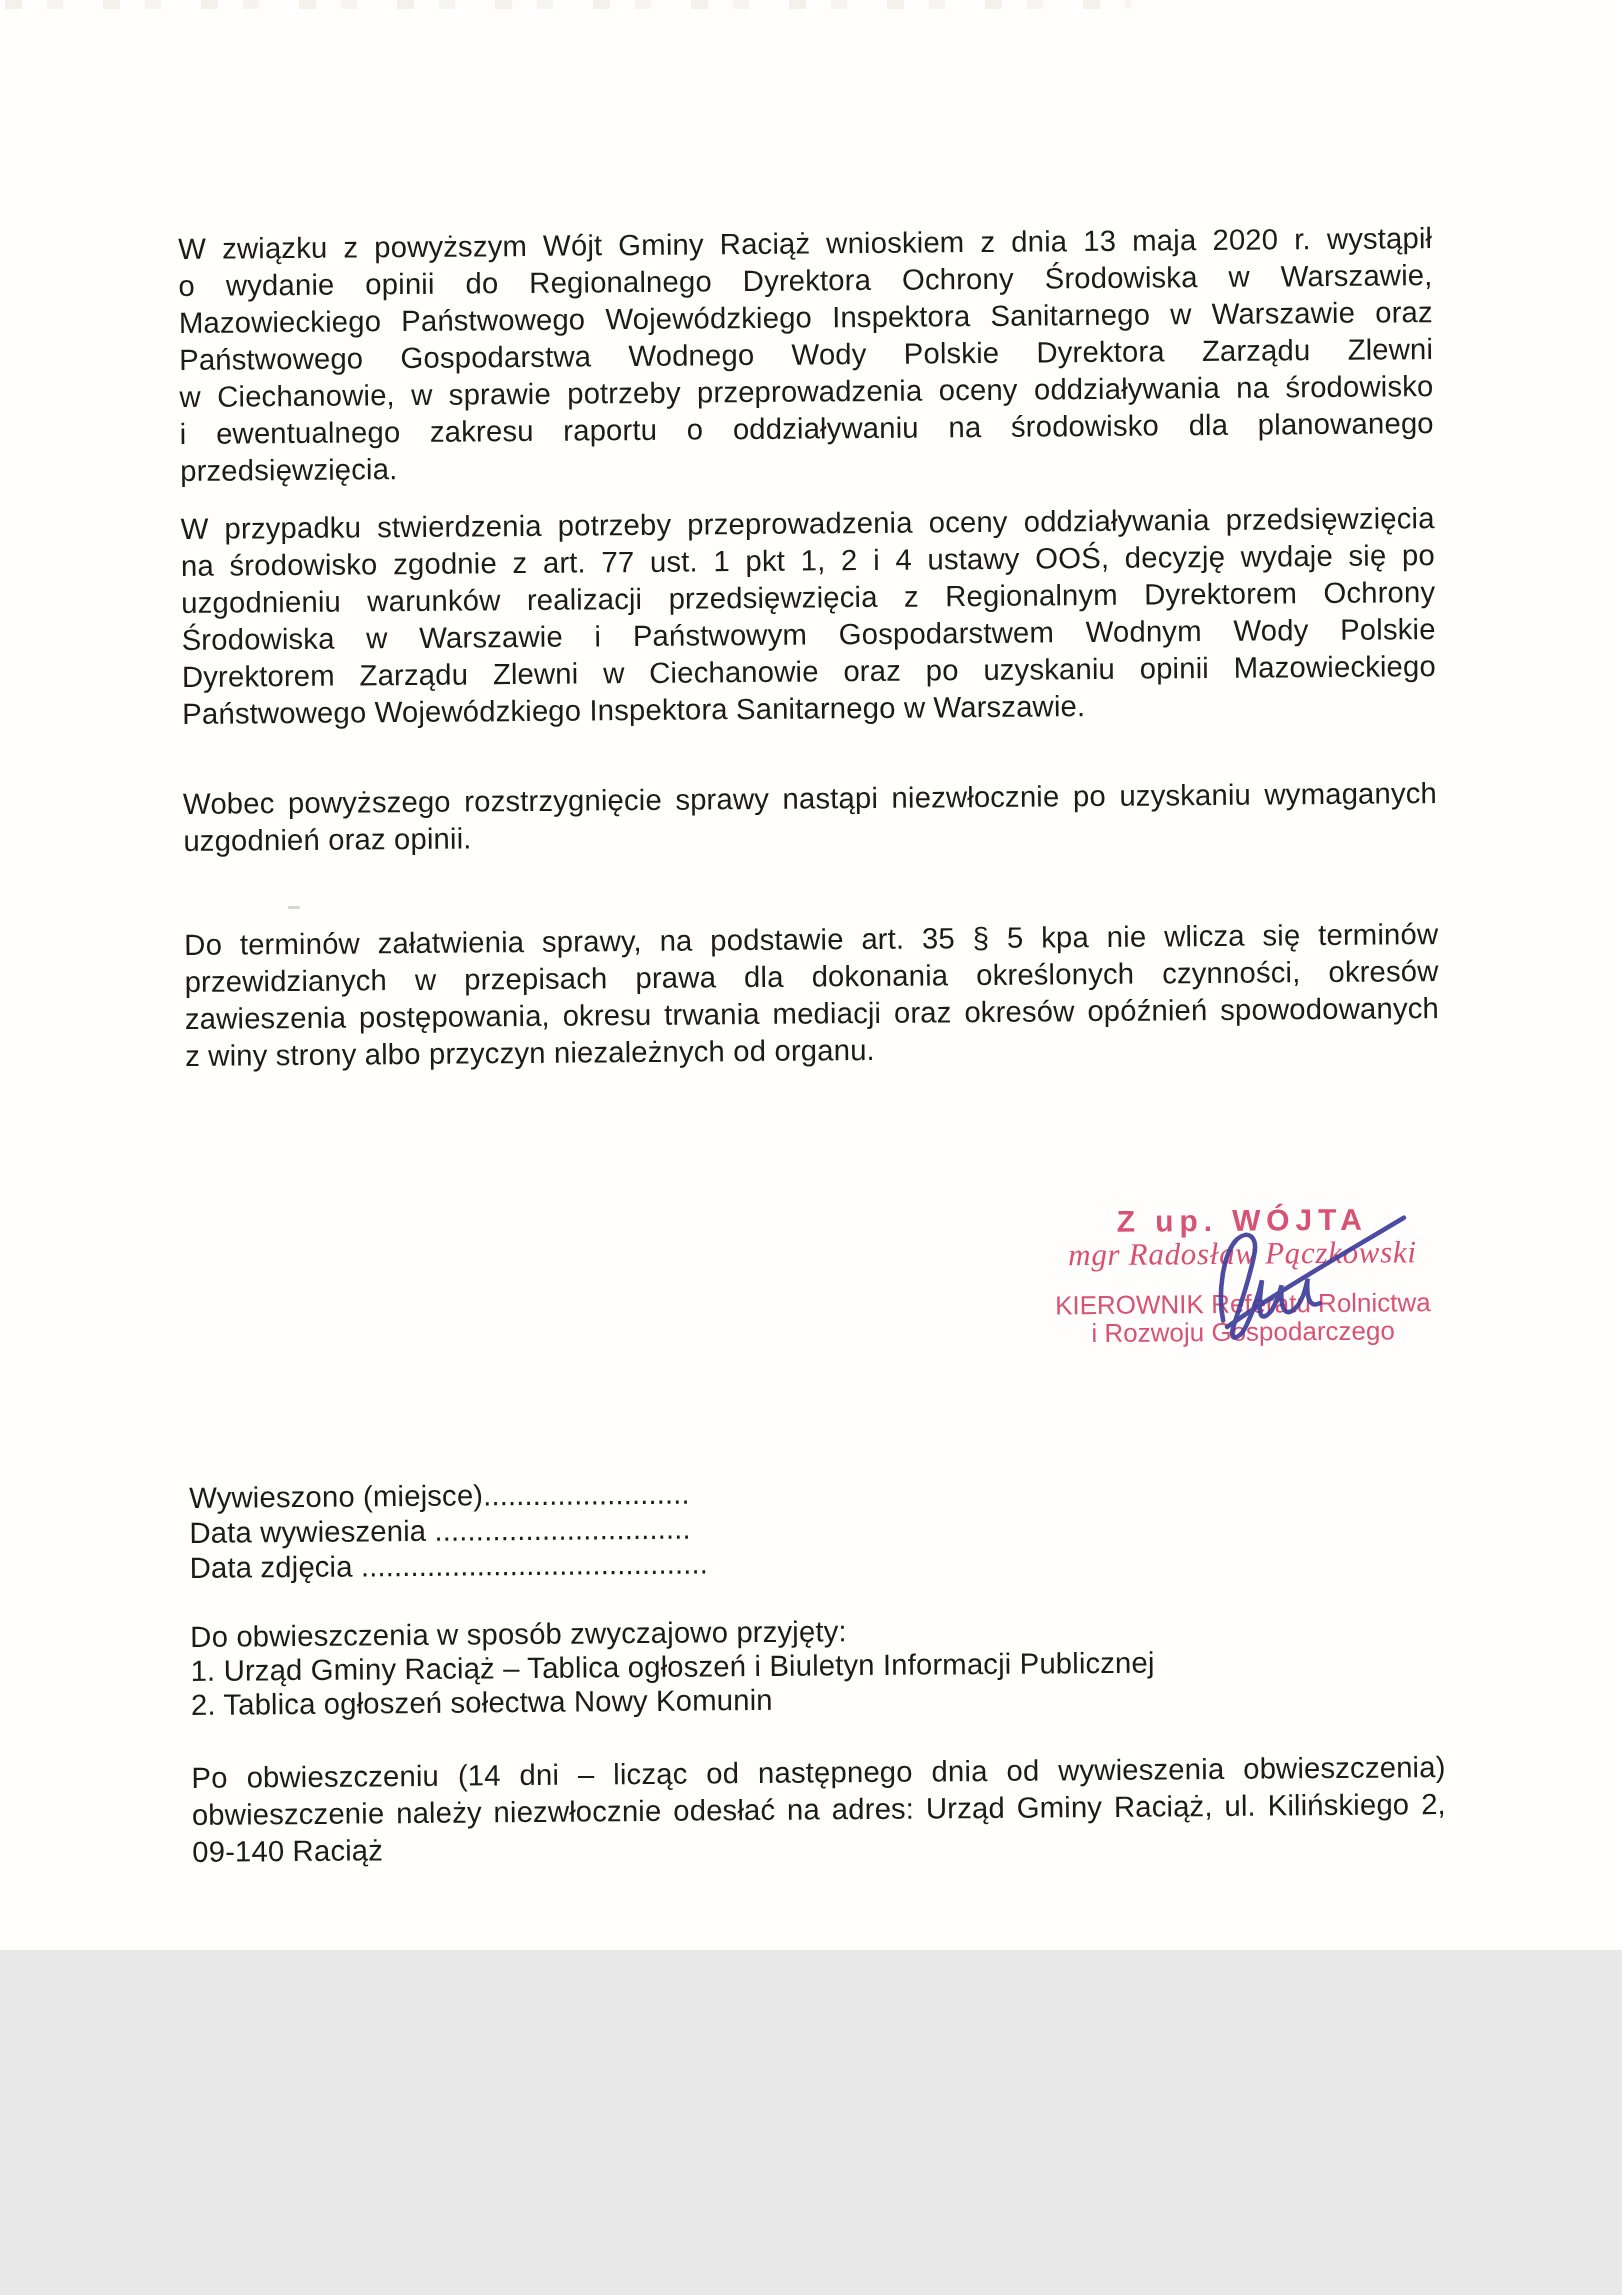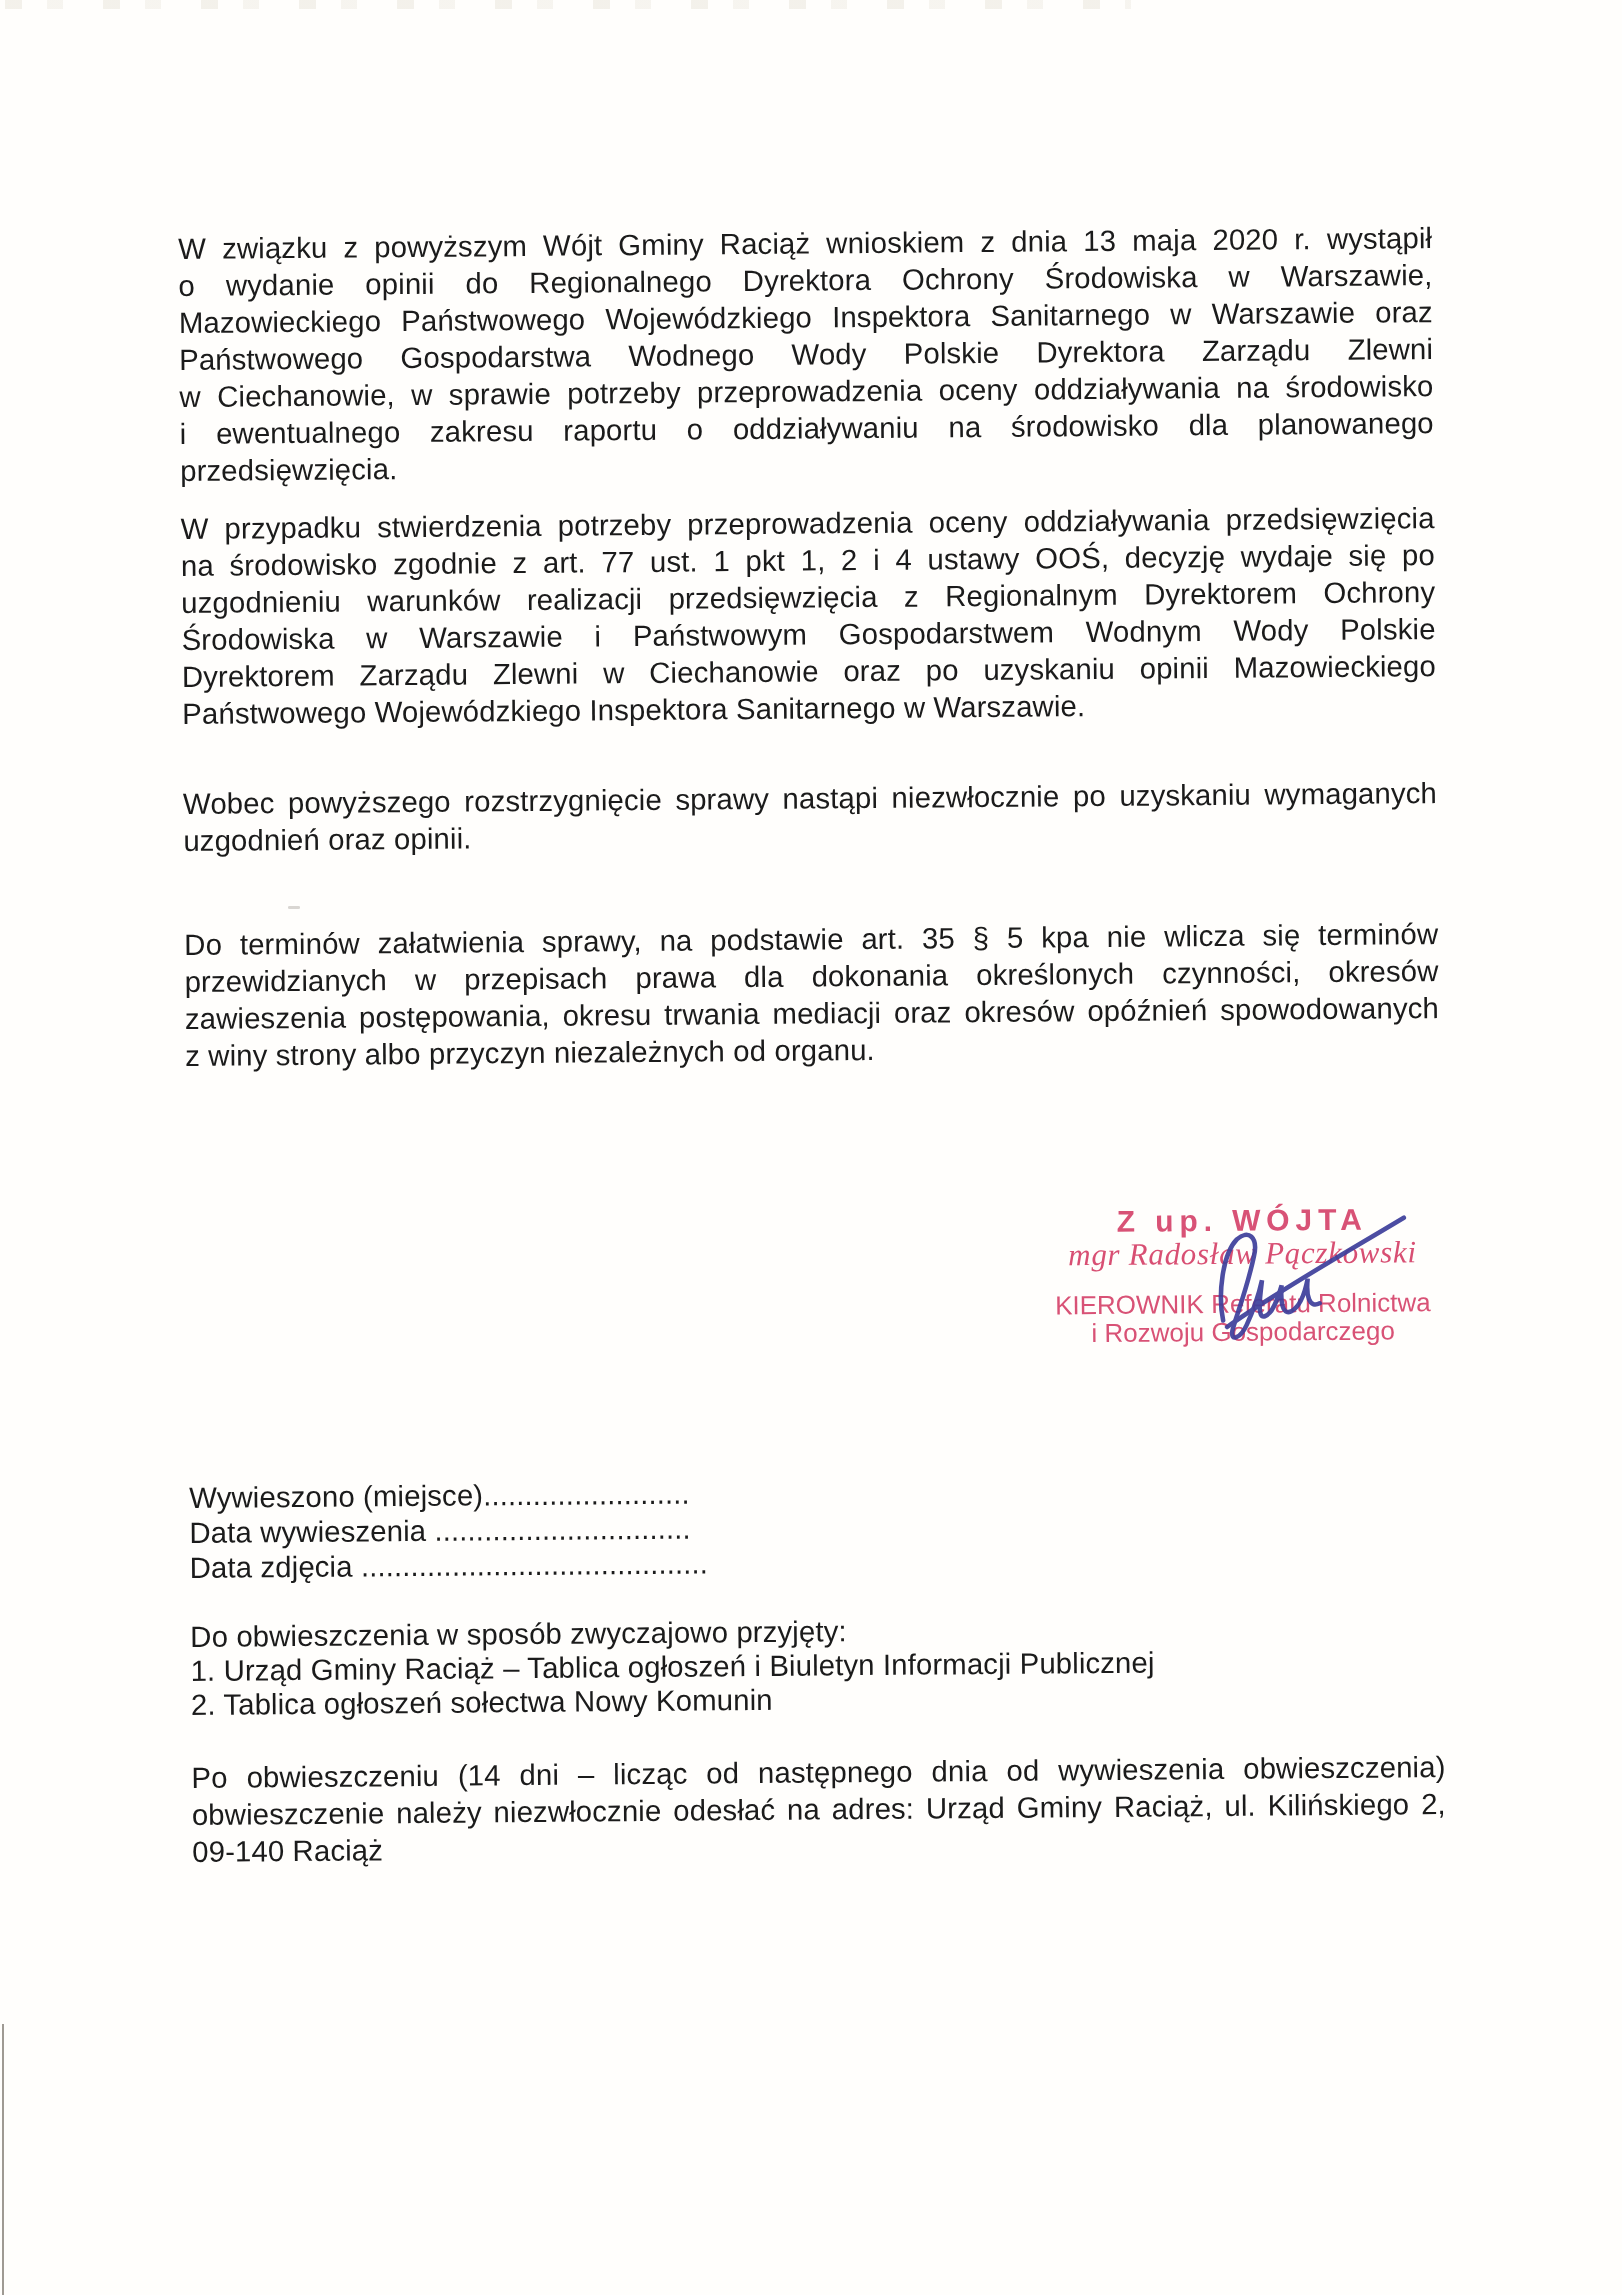--- a/index.html
+++ b/index.html
@@ -1,18 +1,18 @@
 <!DOCTYPE html>
 <html style="font-size:10.5px"><head>
 <meta charset="utf-8">
 <style>
   html,body{margin:0;padding:0;background:#e8e8e8;}
   .page{
     position:relative;
-    width:1622px;height:2295px;
+    width:1622px;height:1950px;
     background:#fffefc;
     overflow:hidden;
     font-family:"Liberation Sans", sans-serif;
     color:#1b1b1b;
   }
   
   .bleed-top{
     position:absolute;left:5.2px;top:0;width:1126px;height:8.5px;
     background:repeating-linear-gradient(90deg,
       rgba(186,176,148,0.30) 0 17px, rgba(0,0,0,0) 17px 42px,

